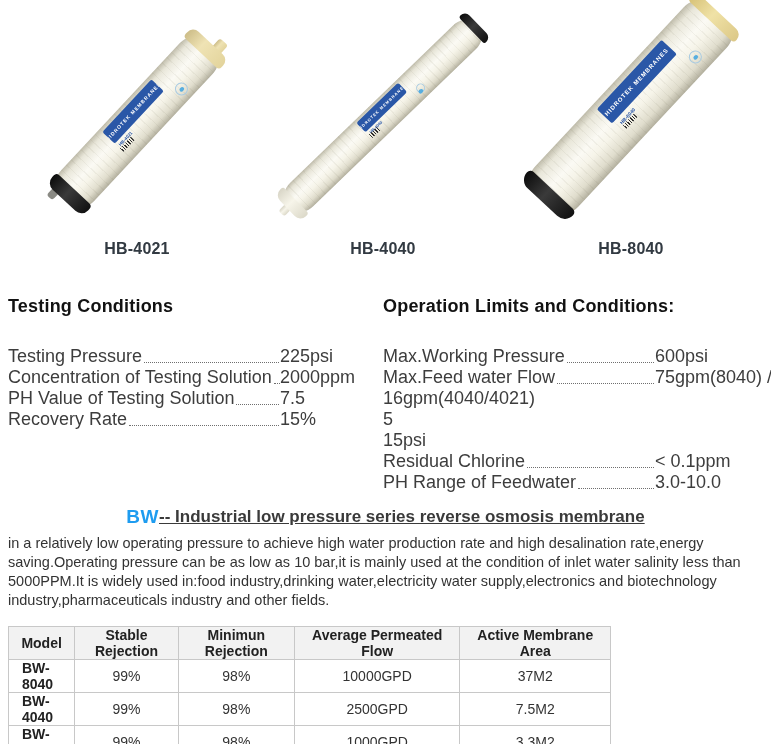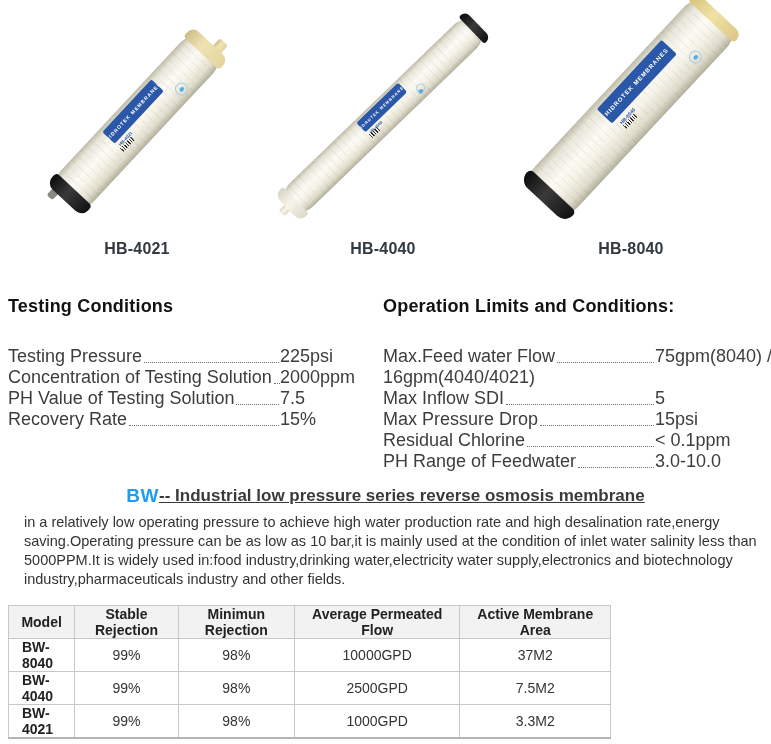--- a/index.html
+++ b/index.html
@@ -77,21 +77,21 @@
   .spec-label { white-space: nowrap; }
   .leader { flex: 1; min-width: 8px; border-bottom: 1px dotted #6f6f6f; margin: 0 1px 4px 2px; }
   .spec-value { white-space: nowrap; }
   .spec-row.continuation .spec-lead { flex-basis: auto; }
 
   
   .series { text-align: center; margin-top: 9px; line-height: 30px; }
   .series .bw { color: #1e9cf0; font-size: 19px; font-weight: bold; letter-spacing: .5px; vertical-align: -1px; }
   .series .series-rest { color: #3a3a3a; font-size: 17px; font-weight: bold; text-decoration: underline; }
   .desc {
-    margin: 2px 10px 0 24px;
+    margin: 2px 10px 0 8px;
     font-size: 14.5px; line-height: 19px; color: #333333;
   }
 
   
   table.spec {
     width: 603px; margin: 16px 8px 0 8px;
     border-collapse: collapse; table-layout: fixed;
     font-size: 14px; color: #333;
     border-bottom: 2px solid #b5b5b5;
   }
@@ -179,42 +179,41 @@
           </span>
           <span class="spec-value">15%</span>
         </div>
       </div>
   </div>
   <div class="col-right">
     <h2 class="sec-title">Operation Limits and Conditions:</h2>
     <div id="operation-list">
         <div class="spec-row">
           <span class="spec-lead">
+            <span class="spec-label">Max.Working Pressure</span>
+            <span class="leader"></span>
+          </span>
+          <span class="spec-value">600psi</span>
+        </div>
+        <div class="spec-row">
+          <span class="spec-lead">
             <span class="spec-label">Max.Feed water Flow</span>
             <span class="leader"></span>
           </span>
           <span class="spec-value">75gpm(8040) /</span>
         </div>
         <div class="spec-row continuation">
           <span class="spec-lead">
             <span class="spec-label">16gpm(4040/4021)</span>
           </span>
         </div>
         <div class="spec-row">
-          <span class="spec-lead">
-            <span class="spec-label">Max Inflow SDI</span>
-            <span class="leader"></span>
-          </span>
           <span class="spec-value">5</span>
         </div>
         <div class="spec-row">
-          <span class="spec-lead">
-            <span class="spec-label">Max Pressure Drop</span>
-            <span class="leader"></span>
-          </span>
           <span class="spec-value">15psi</span>
         </div>
         <div class="spec-row">
           <span class="spec-lead">
             <span class="spec-label">Residual Chlorine</span>
             <span class="leader"></span>
           </span>
           <span class="spec-value">&lt; 0.1ppm</span>
         </div>
         <div class="spec-row">

